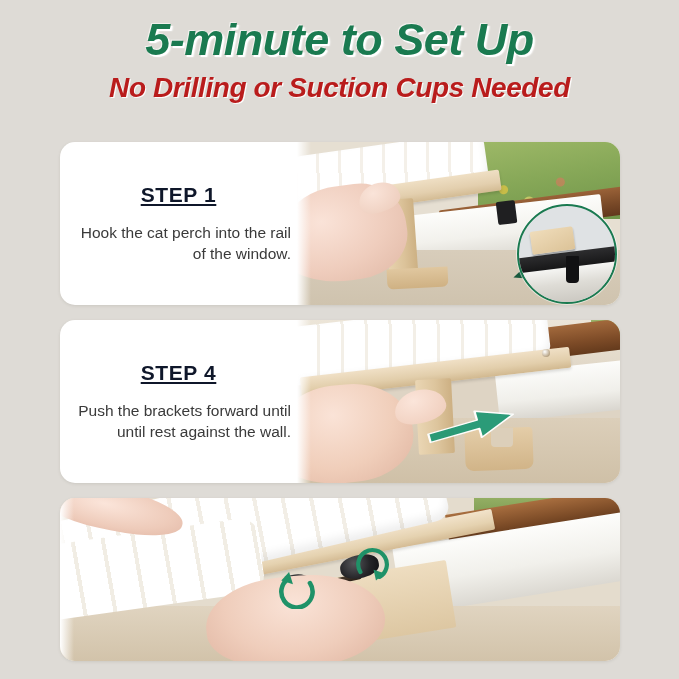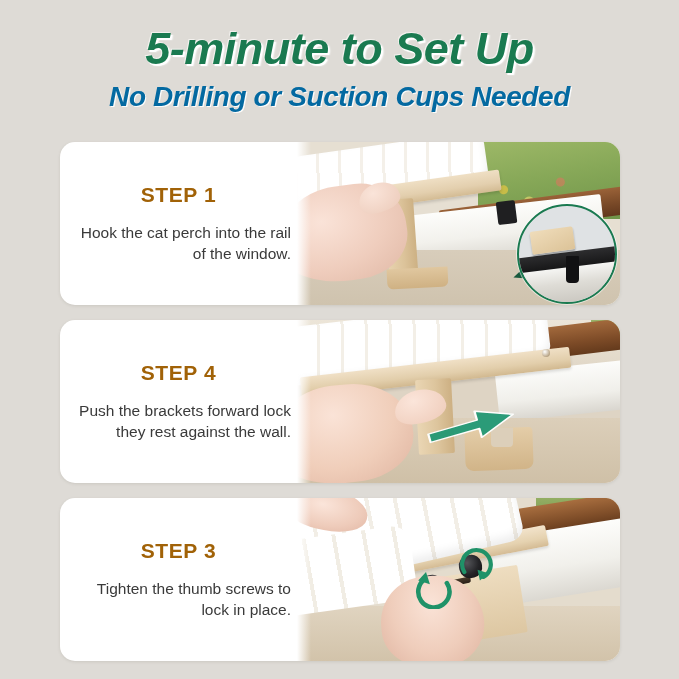--- a/index.html
+++ b/index.html
@@ -11,21 +11,21 @@
     height: 679px;
     background: #dedbd6;
     font-family: "Liberation Sans", sans-serif;
     overflow: hidden;
     position: relative;
   }
 
   
   .header {
     width: 679px;
-    padding-top: 26px;
+    padding-top: 17px;
     text-align: center;
     user-select: none;
   }
   .title {
     font-size: 45px;
     font-weight: bold;
     font-style: italic;
     letter-spacing: -0.5px;
     color: #1a7a50;
     line-height: 1.0;
@@ -33,21 +33,21 @@
     text-shadow:
        1.6px 1.6px 0 #ffffff,
       -1.0px -1.0px 0 #f3f1ee,
        2.4px 2.4px 1.6px rgba(255,255,255,0.85);
   }
   .subtitle {
     font-size: 28px;
     font-weight: bold;
     font-style: italic;
     letter-spacing: -0.4px;
-    color: #0369a1;
+    color: #b91c1c;
     line-height: 1.0;
     margin: 12px 0 0 0;
     text-shadow: 1.2px 1.2px 0 rgba(255,255,255,0.9);
   }
 
   
   .cards {
     position: absolute;
     left: 60px;
     top: 142px;
@@ -70,23 +70,24 @@
     display: flex;
     flex-direction: column;
     align-items: center;
     justify-content: center;
     padding: 0 6px;
     box-sizing: border-box;
   }
   .step-label {
     font-size: 21px;
     font-weight: bold;
-    color: #a16207;
+    color: #0f172a;
     letter-spacing: 0.6px;
     margin-bottom: 16px;
+    text-decoration: underline;
   }
   .step-desc {
     font-size: 15.5px;
     color: #3a3a3a;
     line-height: 1.35;
     text-align: right;
   }
   .card-photo {
     position: relative;
     flex: 1 1 auto;
@@ -396,21 +397,21 @@
         <div class="ins-wood"></div>
         <div class="ins-clip"></div>
       </div>
       <div class="photo-fade"></div>
     </div>
   </div>
 
   <div class="card">
     <div class="card-text">
       <div class="step-label">STEP 4</div>
-      <div class="step-desc">Push the brackets forward lock they rest against the wall.</div>
+      <div class="step-desc">Push the brackets forward until until rest against the wall.</div>
     </div>
     <div class="card-photo p2">
       <div class="bg-top"></div>
       <div class="win-green"></div>
       <div class="win-wood"></div>
       <div class="sill-white"></div>
       <div class="desk"></div>
       <div class="cushion"></div>
       <div class="board"></div>
       <div class="screw1"></div>
@@ -423,24 +424,20 @@
       <div class="arrow">
         <svg viewBox="0 0 100 60" width="100%" height="100%" preserveAspectRatio="none">
           <path d="M2,22 L58,22 L58,5 L98,30 L58,55 L58,38 L2,38 Z" fill="#229874" stroke="#ffffff" stroke-width="2.5" stroke-linejoin="round" opacity="0.95"></path>
         </svg>
       </div>
       <div class="photo-fade"></div>
     </div>
   </div>
 
   <div class="card">
-    <div class="card-text">
-      <div class="step-label">STEP 3</div>
-      <div class="step-desc">Tighten the thumb screws to lock in place.</div>
-    </div>
     <div class="card-photo p3">
       <div class="greenery"></div>
       <div class="win-wood"></div>
       <div class="sill-white"></div>
       <div class="desk"></div>
       <div class="board"></div>
       <div class="board2"></div>
       <div class="cushion"></div>
       <div class="cushion2"></div>
       <div class="hand-top"></div>

